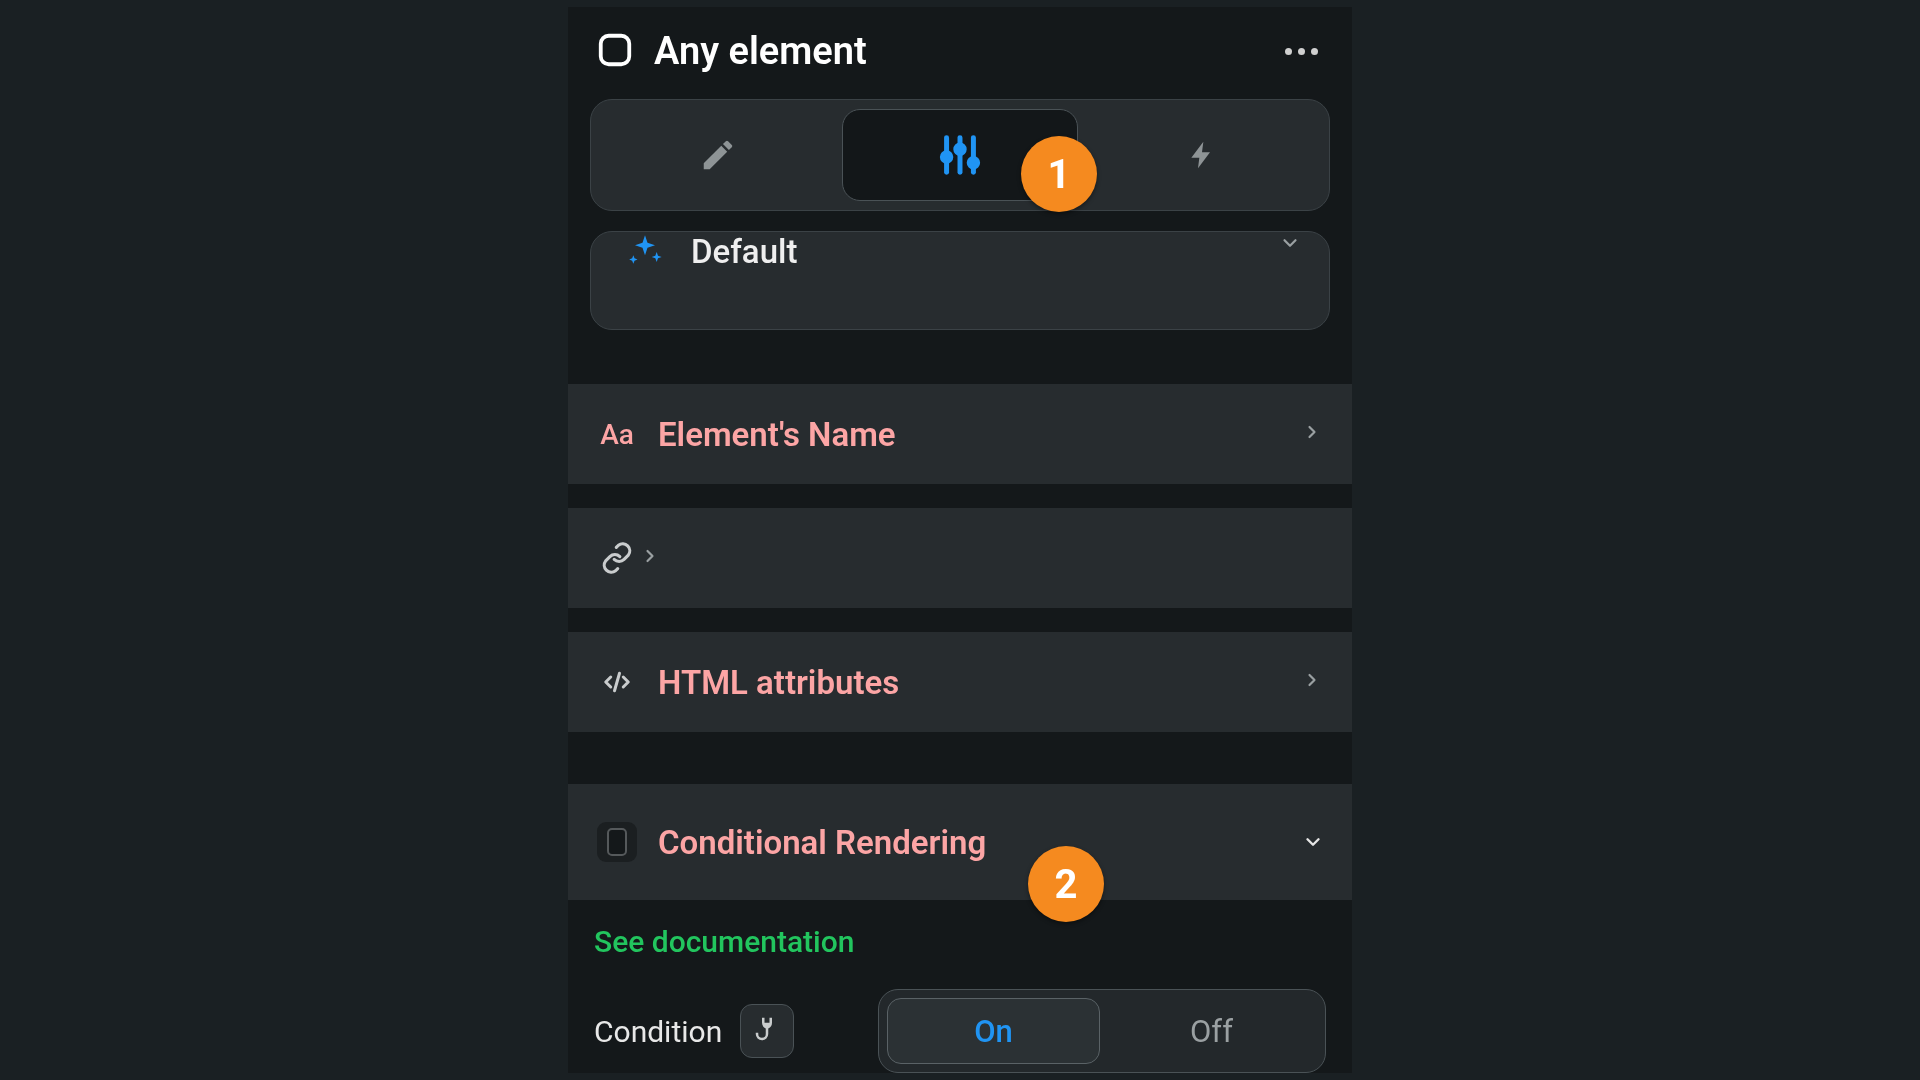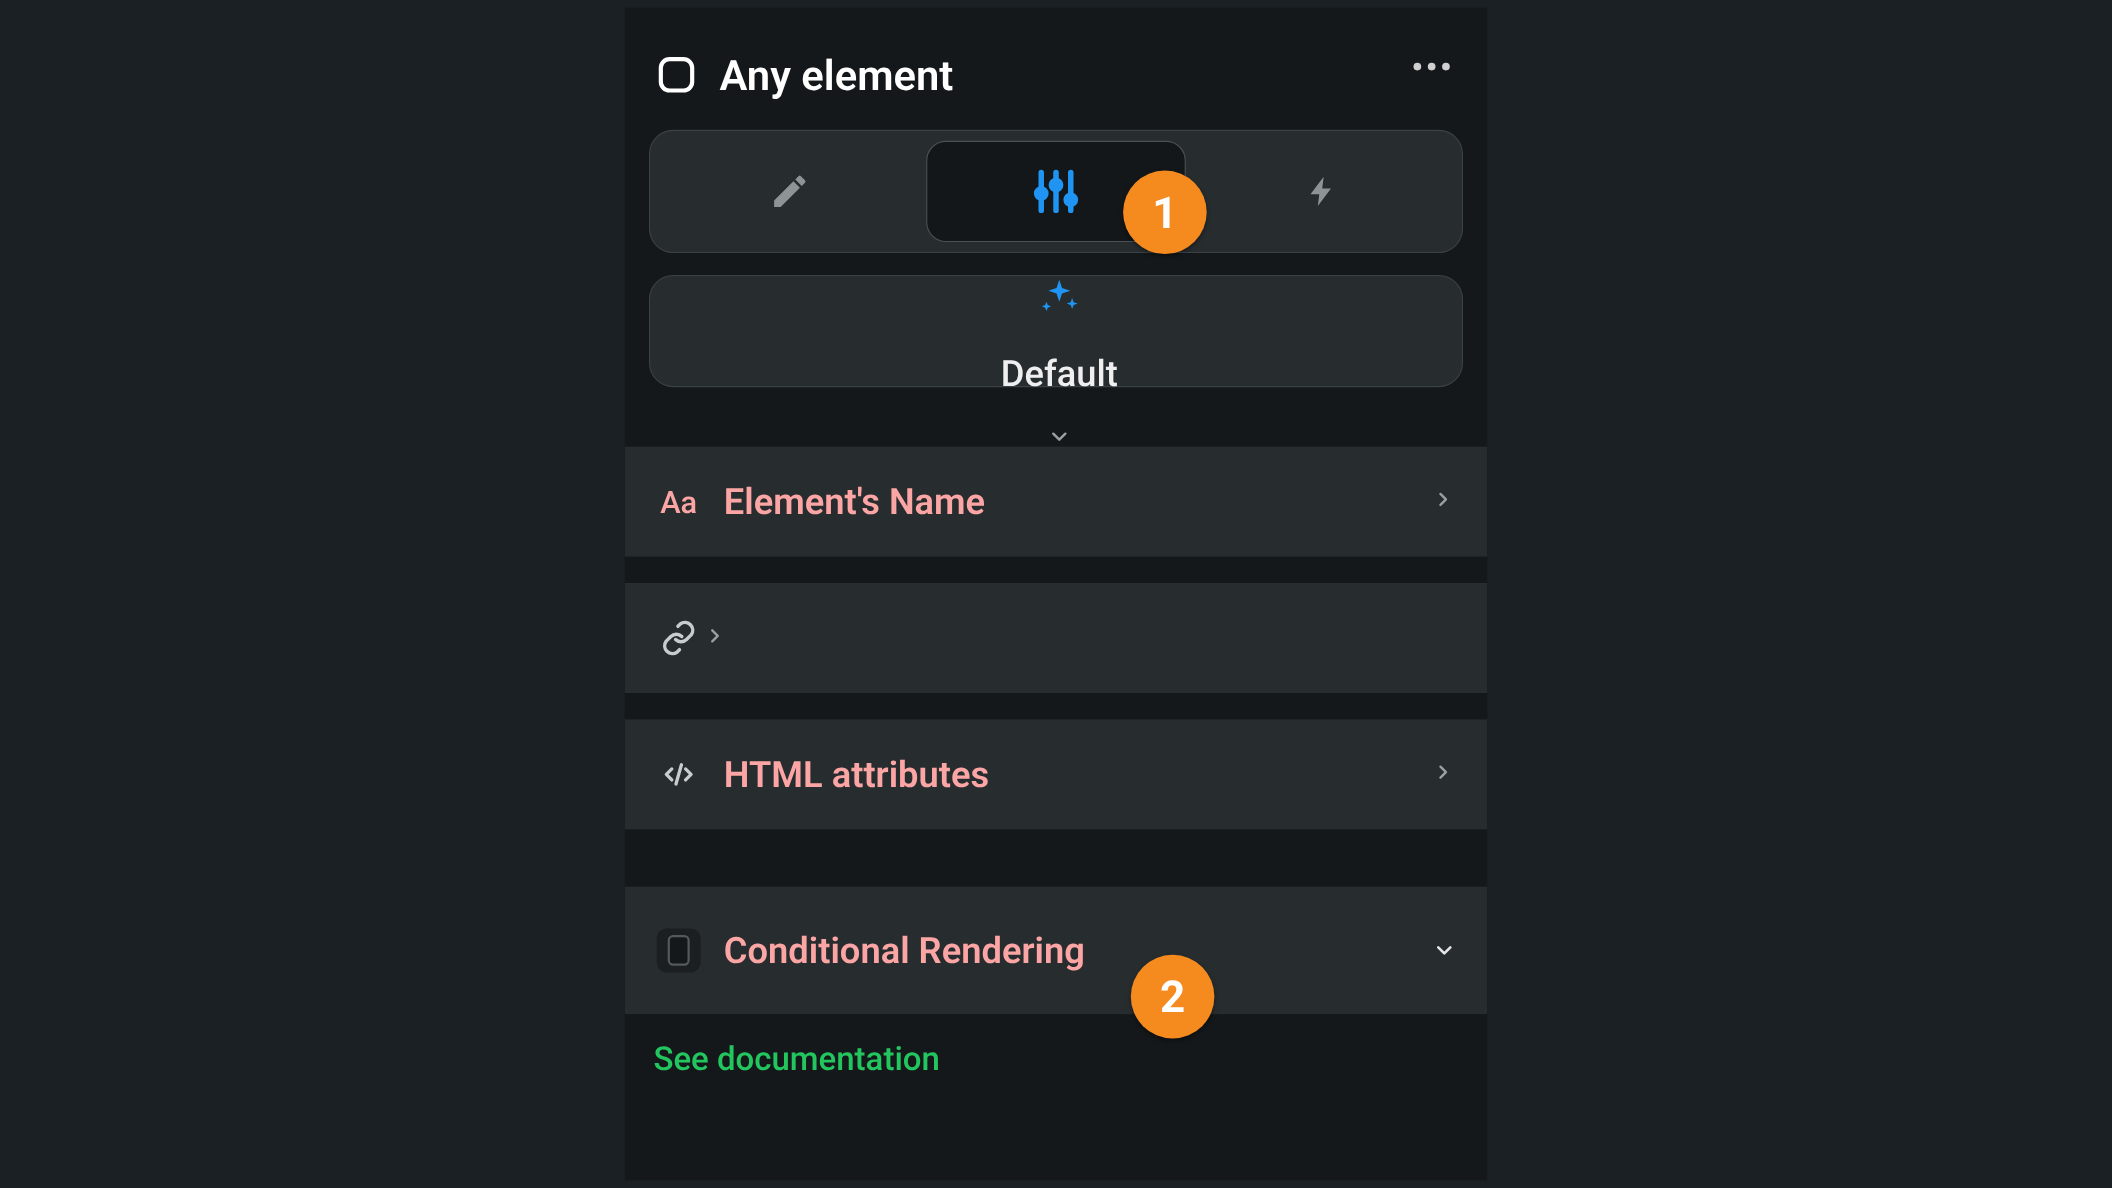--- a/index.html
+++ b/index.html
@@ -29,24 +29,23 @@
   }
 
   
   .header {
     display: flex;
     align-items: center;
     padding: 18px 28px 18px 28px;
   }
   .header-left {
     display: flex;
-    align-items: center;
+    align-items: flex-end;
     gap: 20px;
     flex: 1;
-    margin-top: 19px;
   }
   .header-title {
     font-size: 38px;
     font-weight: 600;
     color: #ffffff;
   }
   .dots {
     display: flex;
     gap: 6px;
     padding-right: 6px;
@@ -100,24 +99,22 @@
   }
 
   
   .state-dd {
     margin: 20px 22px 0 22px;
     height: 102px;
     border: 1px solid #3b4246;
     border-radius: 22px;
     background: #272c2f;
     display: flex;
-    align-items: center;
     padding: 0 28px 0 34px;
     gap: 26px;
-    flex-direction: column;
   }
   .state-label {
     font-size: 33px;
     font-weight: 500;
     color: #efefef;
     flex: 1;
   }
 
   
   .list {
@@ -356,16 +353,31 @@
 
     </div>
 
     <div class="cond-body">
       <div class="callout" style="left:460px; top:-54px;">
         <span>2</span>
       </div>
 
       <a class="doc-link">See documentation</a>
 
+      <div class="cond-row">
+        <span class="cond-label">Condition</span>
+        <span class="plug-btn">
+          <span>
+            <svg width="30" height="30" viewBox="0 0 24 24" fill="#c9cccd">
+              <path d="M16 7V3h-2v4h-4V3H8v4a5 5 0 0 0 3 4.58V16a3 3 0 0 1-6 0v-1H3v1a5 5 0 0 0 10 0v-4.42A5 5 0 0 0 16 7z"></path>
+            </svg>
+          </span>
+        </span>
+
+        <div class="onoff">
+          <div class="onoff-opt sel">On</div>
+          <div class="onoff-opt">Off</div>
+        </div>
+      </div>
     </div>
 
   </div>
 </div>
 
 </body></html>

